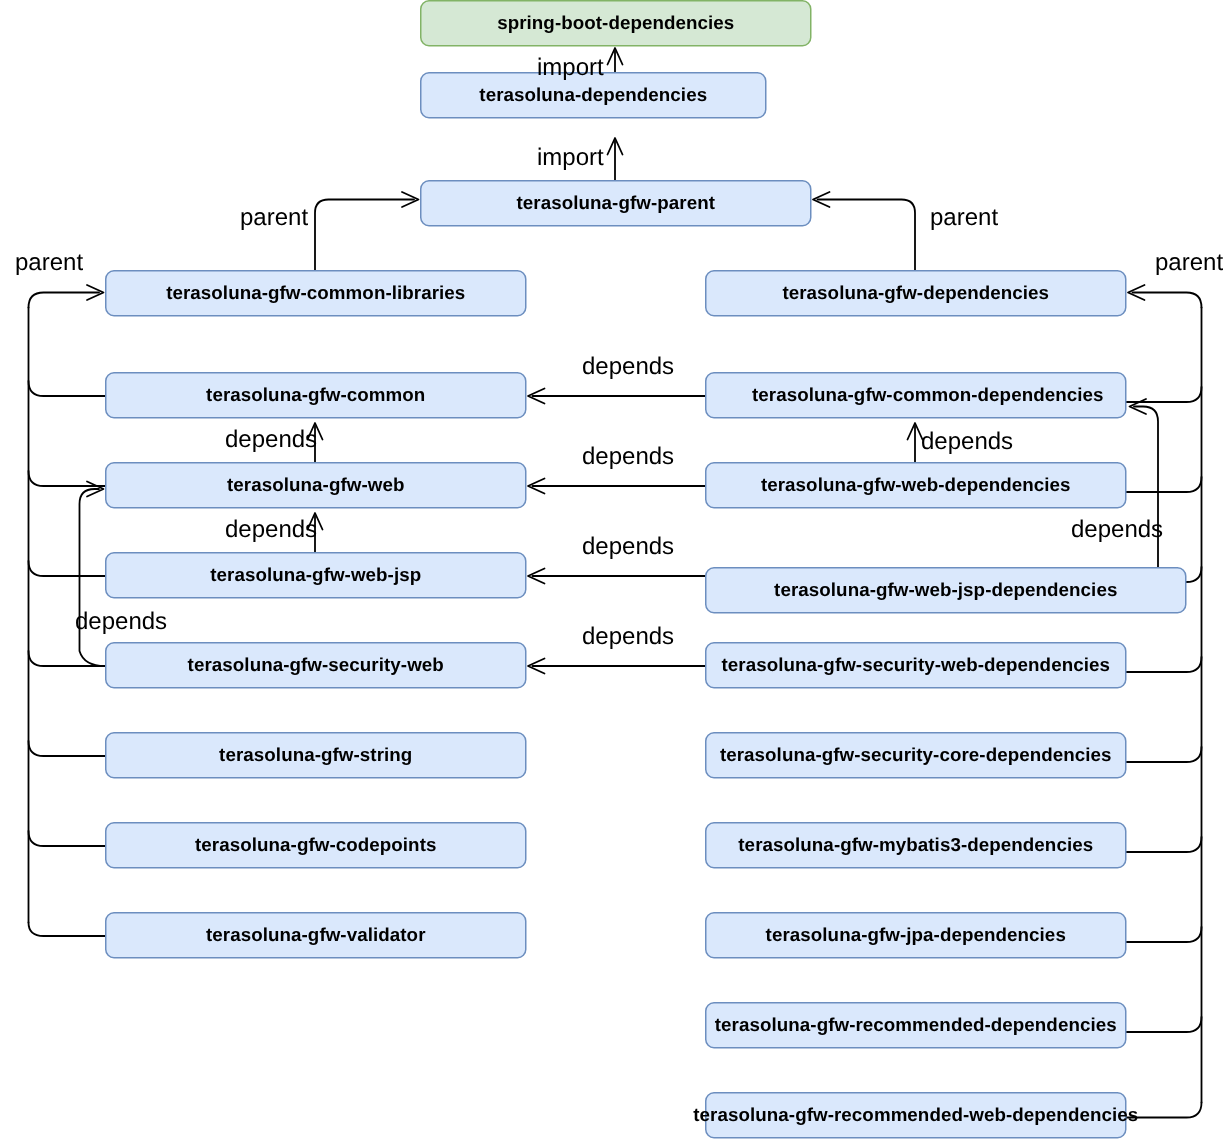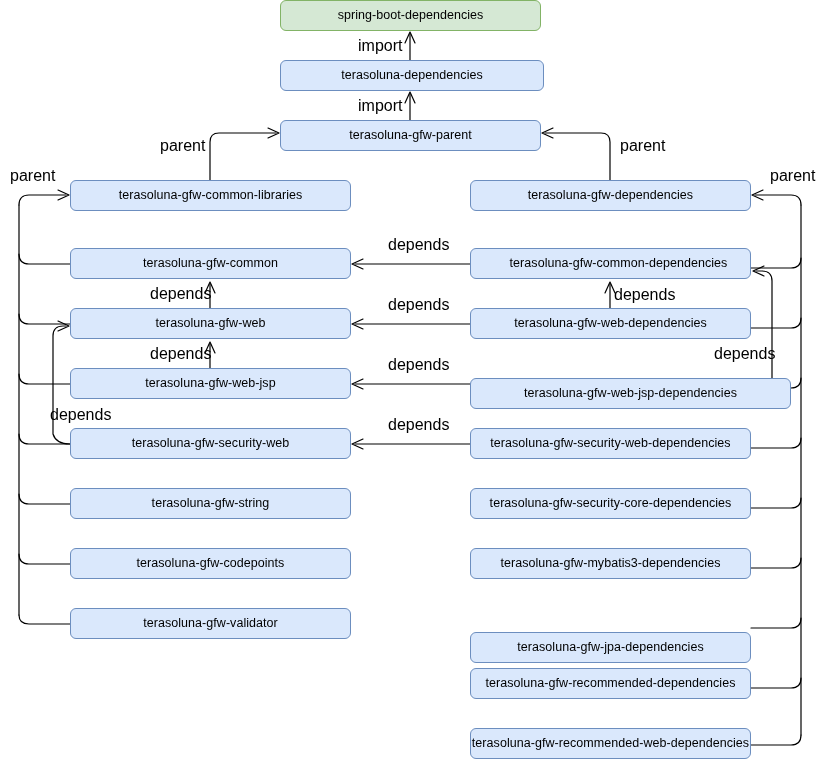--- a/index.html
+++ b/index.html
@@ -31,20 +31,21 @@
     box-sizing: border-box;
     border-radius: 6px;
     display: flex;
     align-items: center;
     justify-content: center;
     font-size: 12.5px;
     color: #000000;
     line-height: 1.1;
     white-space: nowrap;
     letter-spacing: 0.05px;
+    font-weight: bold;
   }
   .node.blue {
     background: #dae8fc;
     border: 1px solid #6c8ebf;
   }
   .node.green {
     background: #d5e8d4;
     border: 1px solid #82b366;
   }
   .edge-label {
@@ -185,21 +186,21 @@
 
       <path class="edge-path" d="M801,735 Q801,745 791,745 L751,745"></path>
     </g>
 
   </svg>
 
   <div class="node green" style="left:280px; top:0px; width:261px; height:31px;">
     <span>spring-boot-dependencies</span>
   </div>
 
-  <div class="node blue" style="left:280px; top:60px; width:264px; height:31px;text-align:right;">
+  <div class="node blue" style="left:280px; top:48px; width:231px; height:31px;text-align:right;">
     <span>terasoluna-dependencies</span>
   </div>
 
   <div class="node blue" style="left:280px; top:120px; width:261px; height:31px;">
     <span>terasoluna-gfw-parent</span>
   </div>
 
   <div class="node blue" style="left:70px; top:180px; width:281px; height:31px;">
     <span>terasoluna-gfw-common-libraries</span>
   </div>
@@ -253,21 +254,21 @@
   </div>
 
   <div class="node blue" style="left:470px; top:488px; width:281px; height:31px;">
     <span>terasoluna-gfw-security-core-dependencies</span>
   </div>
 
   <div class="node blue" style="left:470px; top:548px; width:281px; height:31px;justify-content:center;">
     <span>terasoluna-gfw-mybatis3-dependencies</span>
   </div>
 
-  <div class="node blue" style="left:470px; top:632px; width:281px; height:31px;">
+  <div class="node blue" style="left:470px; top:608px; width:281px; height:31px;">
     <span>terasoluna-gfw-jpa-dependencies</span>
   </div>
 
   <div class="node blue" style="left:470px; top:668px; width:281px; height:31px;">
     <span>terasoluna-gfw-recommended-dependencies</span>
   </div>
 
   <div class="node blue" style="left:470px; top:728px; width:281px; height:31px;">
     <span>terasoluna-gfw-recommended-web-dependencies</span>
   </div>

